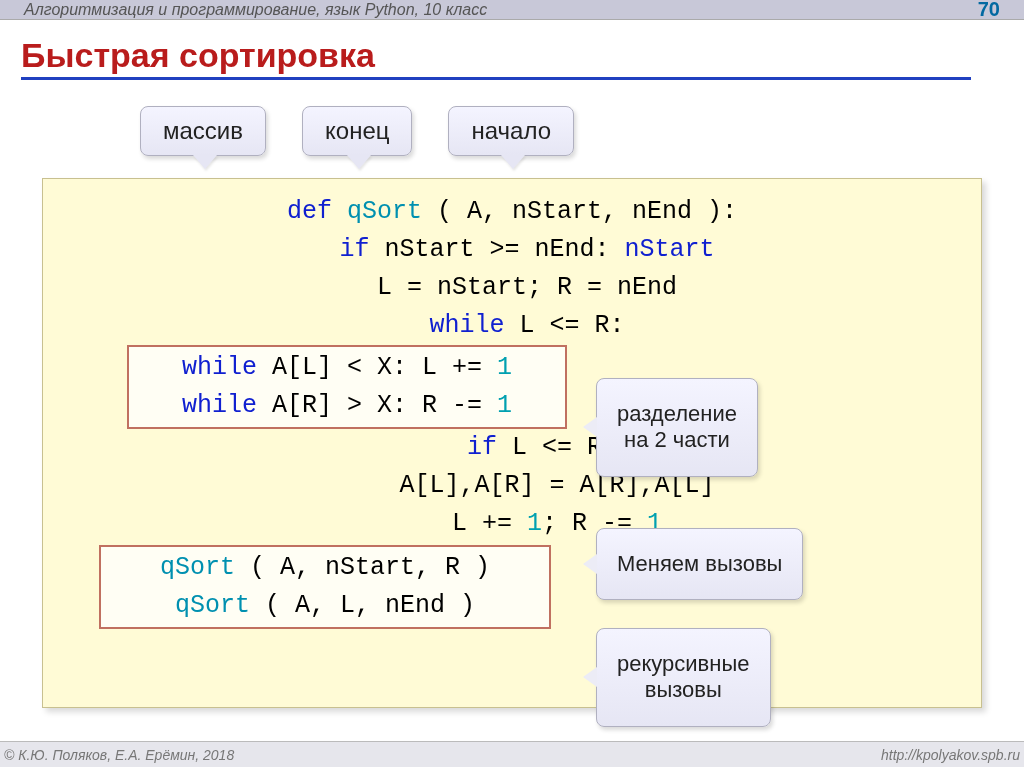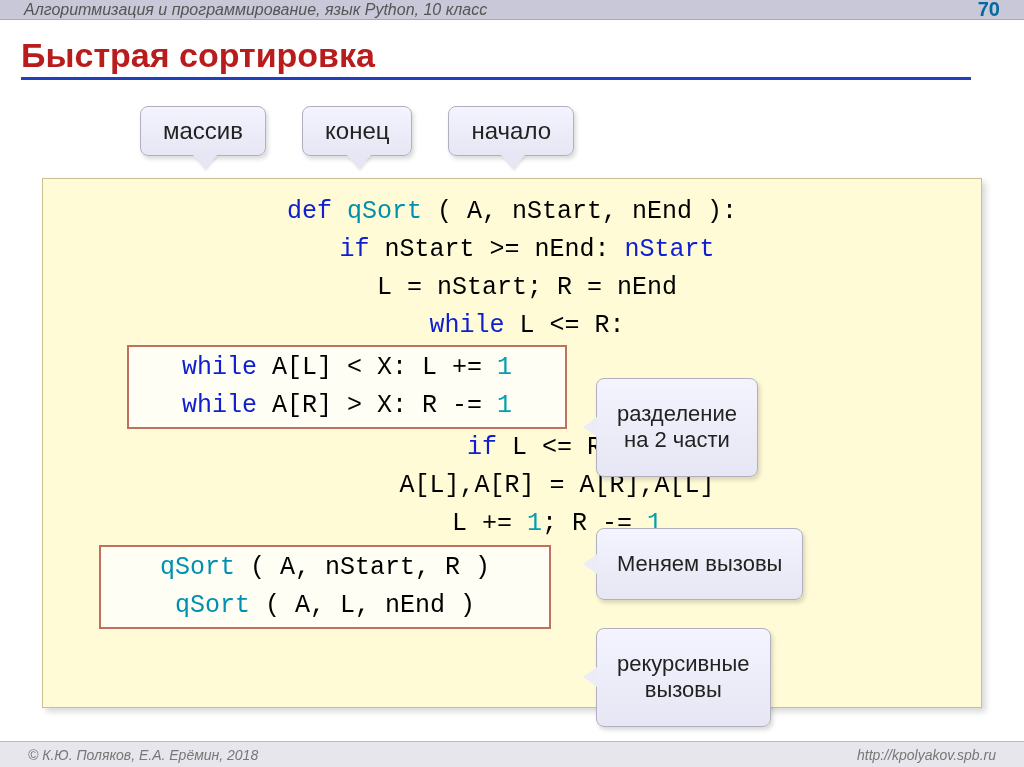--- a/index.html
+++ b/index.html
@@ -129,21 +129,21 @@
     position: absolute;
     bottom: 0;
     left: 0;
     width: 1024px;
     height: 26px;
     background: #e6e6ec;
     border-top: 1px solid #bbb;
     display: flex;
     justify-content: space-between;
     align-items: center;
-    padding: 0 28px;
+    padding: 0 4px;
     font-size: 14px;
     font-style: italic;
     color: #777;
   }
 </style>
 </head>
 <body>
 
 <div class="header">
   <span>Алгоритмизация и программирование, язык Python, 10 класс</span>

